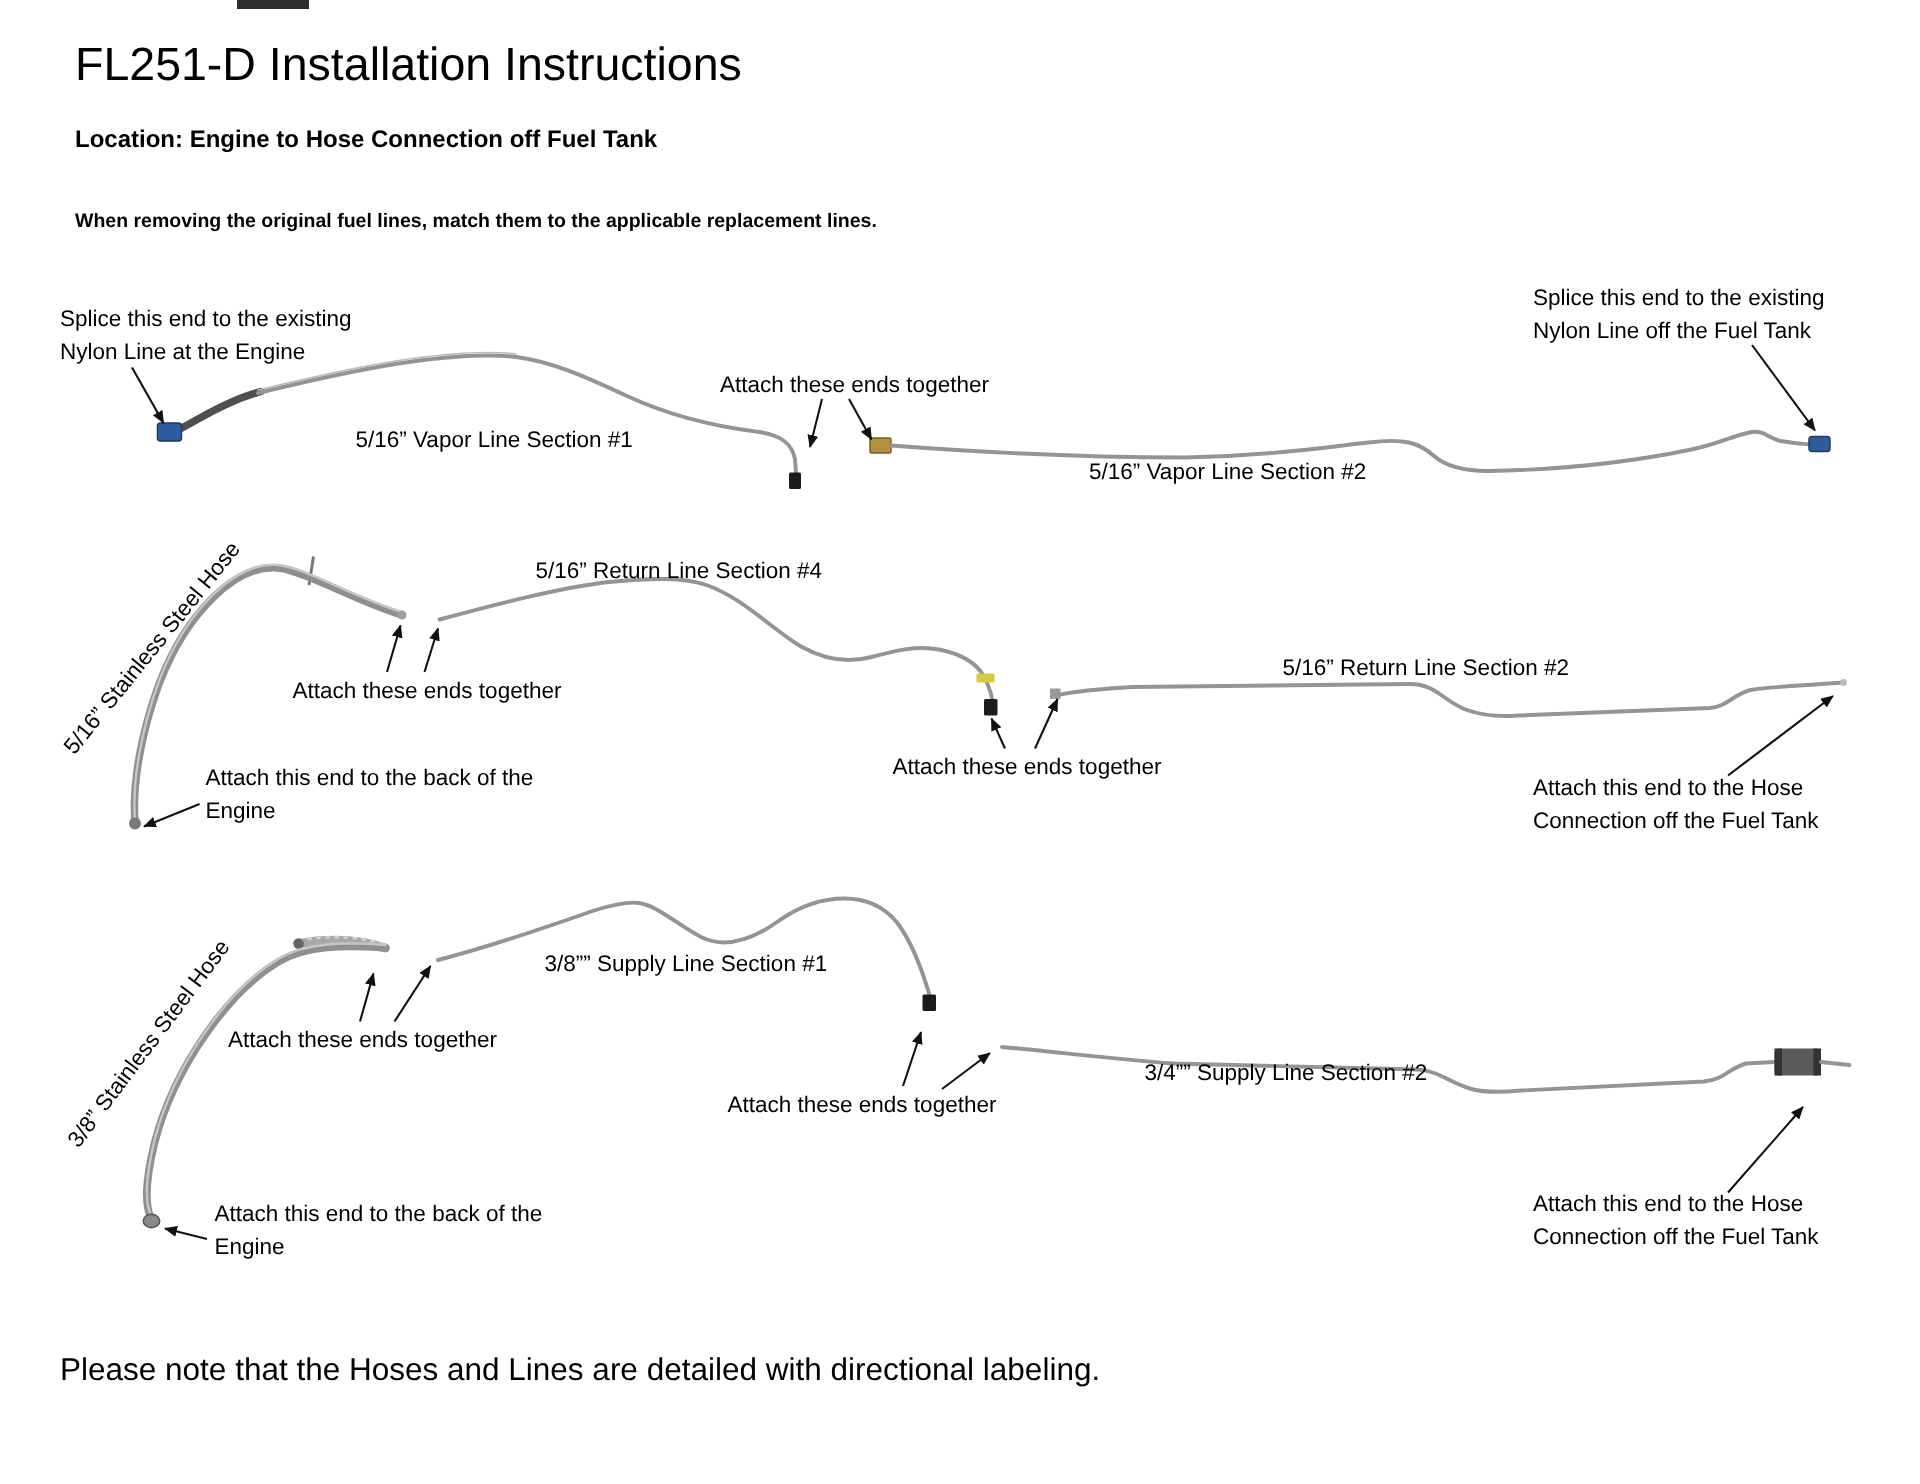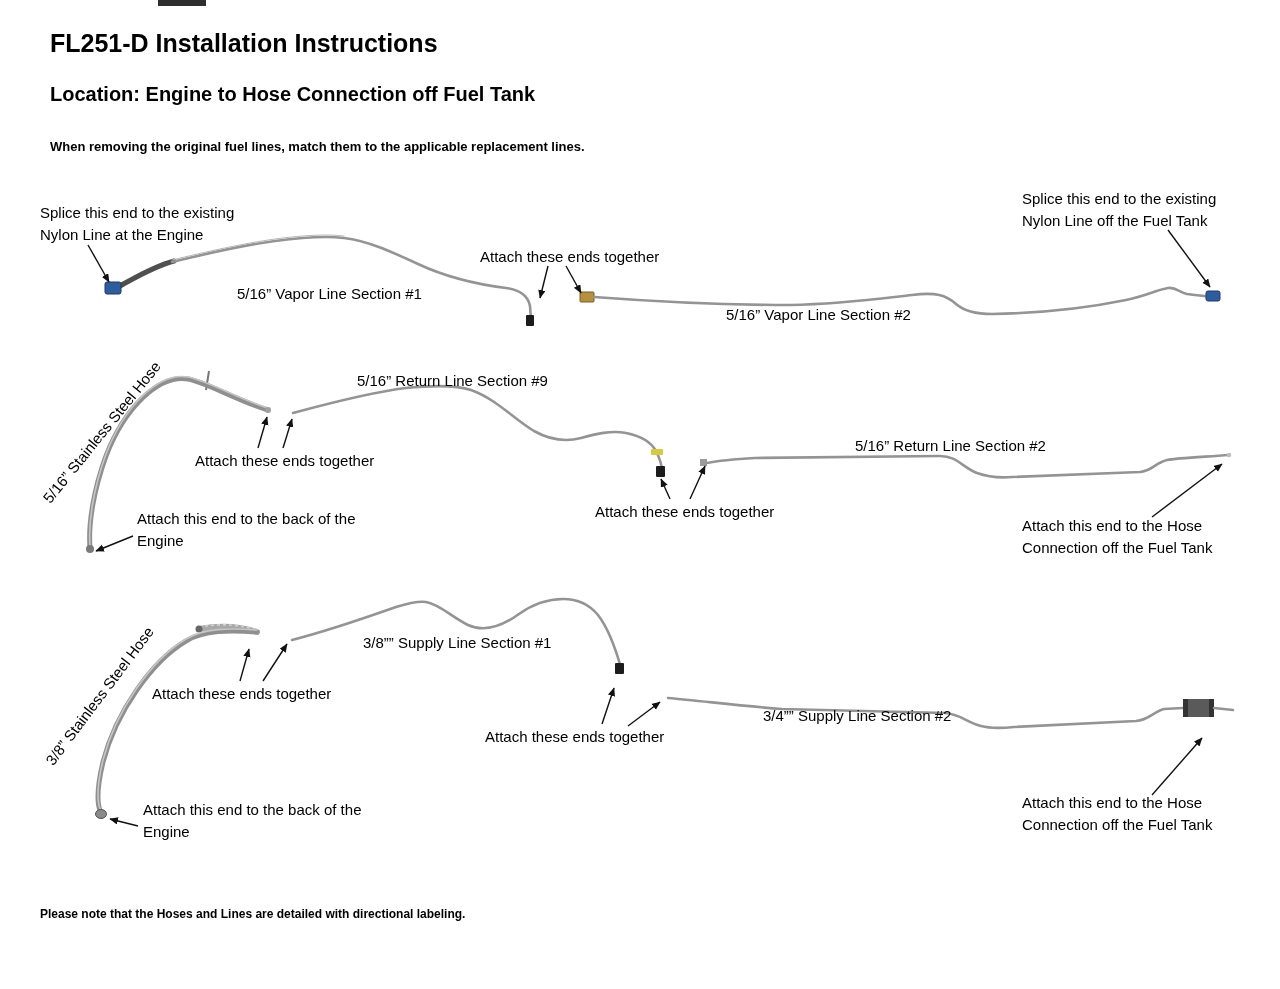--- a/index.html
+++ b/index.html
@@ -4,24 +4,24 @@
 <style>
   html,body { margin:0; padding:0; }
   body {
     width:1280px; height:989px; position:relative; background:#ffffff;
     font-family:"Liberation Sans", sans-serif; color:#000; overflow:hidden;
   }
   #stage { position:absolute; inset:0; }
   svg.art { position:absolute; left:0; top:0; }
   .lbl { position:absolute; font-size:15px; line-height:22px; color:#000; }
   .nowrap { white-space:nowrap; }
-  .title { font-size:25px; font-weight:700; }
-  .loc { font-size:20px; font-weight:700; }
+  .title { font-size:31px; font-weight:400; }
+  .loc { font-size:16px; font-weight:700; }
   .intro { font-size:13px; font-weight:700; }
-  .foot { font-size:12px; font-weight:700; white-space:nowrap; }
+  .foot { font-size:21px; font-weight:400; white-space:nowrap; }
   .rot { transform-origin:0 100%; white-space:nowrap; }
   .steel { fill:none; stroke:#949494; stroke-width:2.6; stroke-linecap:round; }
   .steel2 { fill:none; stroke:#b9b9b9; stroke-width:1; stroke-linecap:round; }
   .hose { fill:none; stroke:#8f8f8f; stroke-width:5; stroke-linecap:round; }
   .hosehi { fill:none; stroke:#c6c6c6; stroke-width:1.6; stroke-linecap:round; }
   .darkseg { fill:none; stroke:#4f4f4f; stroke-width:5; stroke-linecap:round; }
   .arrow { stroke:#111; stroke-width:1.4; }
 </style>
 </head>
 <body>
@@ -118,21 +118,21 @@
   <div class="lbl intro nowrap" style="left:50px; top:136px;">When removing the original fuel lines, match them to the applicable replacement lines.</div>
 
   <div class="lbl" style="left:40px; top:202px; width:218px;">Splice this end to the existing Nylon Line at the Engine</div>
   <div class="lbl" style="left:1022px; top:188px; width:215px;">Splice this end to the existing Nylon Line off the Fuel Tank</div>
   <div class="lbl nowrap" style="left:237px; top:283px;">5/16” Vapor Line Section #1</div>
   <div class="lbl nowrap" style="left:480px; top:246px;">Attach these ends together</div>
   <div class="lbl nowrap" style="left:708px; top:304px;margin-left:18px;">5/16” Vapor Line Section #2</div>
 
   <div class="lbl rot" style="left:55px; top:486px; transform:rotate(-51deg);">5/16” Stainless Steel Hose</div>
   <div class="lbl nowrap" style="left:195px; top:450px;">Attach these ends together</div>
-  <div class="lbl nowrap" style="left:357px; top:370px;">5/16” Return Line Section #9</div>
+  <div class="lbl nowrap" style="left:357px; top:370px;">5/16” Return Line Section #4</div>
   <div class="lbl nowrap" style="left:595px; top:501px;">Attach these ends together</div>
   <div class="lbl nowrap" style="left:855px; top:435px;">5/16” Return Line Section #2</div>
   <div class="lbl" style="left:137px; top:508px; width:225px;">Attach this end to the back of the Engine</div>
   <div class="lbl" style="left:1022px; top:515px; width:215px;">Attach this end to the Hose Connection off the Fuel Tank</div>
 
   <div class="lbl rot" style="left:58px; top:748px; transform:rotate(-53deg);">3/8” Stainless Steel Hose</div>
   <div class="lbl nowrap" style="left:152px; top:683px;">Attach these ends together</div>
   <div class="lbl nowrap" style="left:363px; top:632px;">3/8”” Supply Line Section #1</div>
   <div class="lbl nowrap" style="left:485px; top:726px;">Attach these ends together</div>
   <div class="lbl nowrap" style="left:763px; top:705px;">3/4”” Supply Line Section #2</div>

